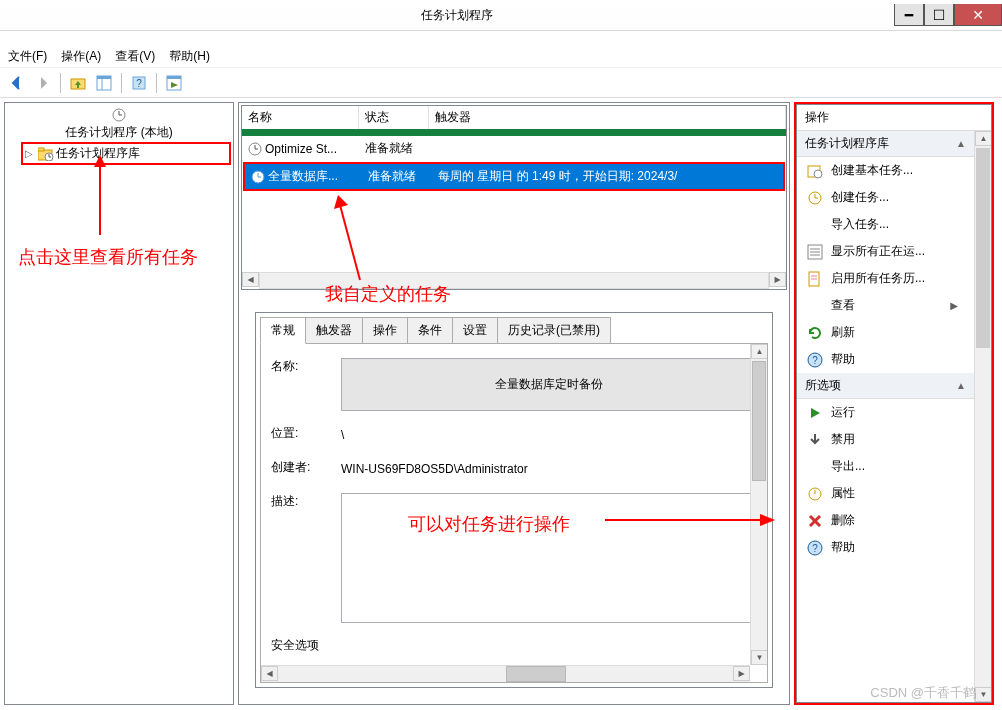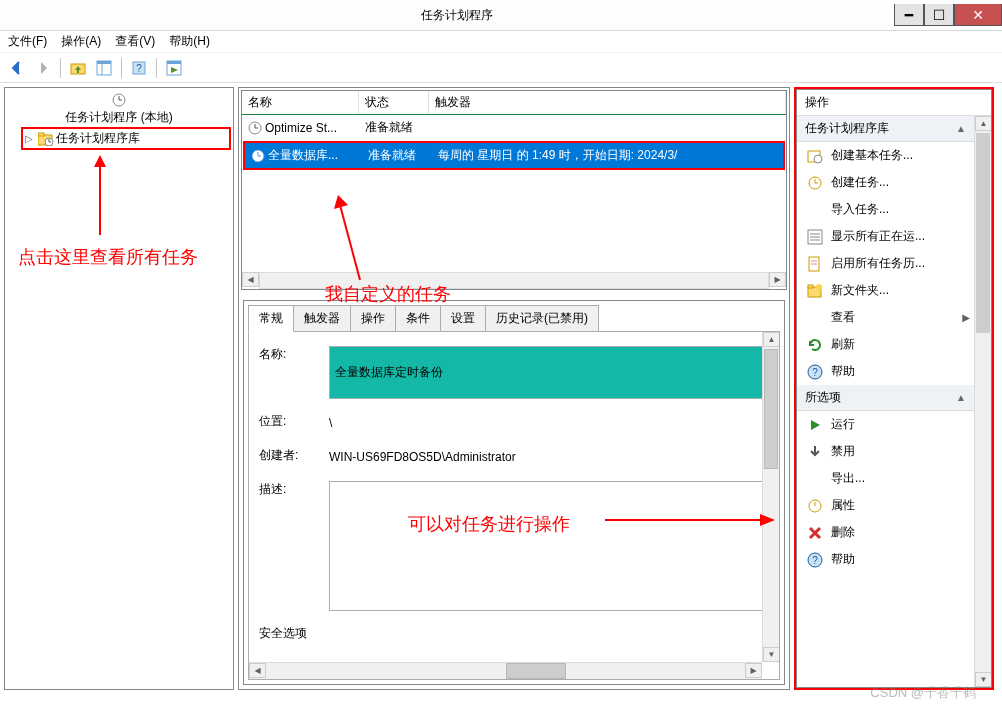--- a/index.html
+++ b/index.html
@@ -8,21 +8,21 @@
     
     .title-bar { height: 31px; background: linear-gradient(#fff, #fdfdfd); border-bottom: 1px solid #d9d9d9; display: flex; align-items: center; position: relative; }
     .title-text { flex: 1; text-align: center; font-size: 12px; color: #000; }
     .window-controls { display: flex; height: 22px; }
     .win-btn { width: 30px; height: 22px; border: 1px solid #555; border-top: none; display:flex; align-items:center; justify-content:center; font-size: 14px; }
     .win-btn.min { background: #e3e3e3; }
     .win-btn.max { background: #e3e3e3; }
     .win-btn.close { background: #c75050; color: #fff; width: 48px; }
     
     
-    .menu-bar { height: 22px; padding: 0 8px; display: flex; align-items: center; gap: 14px; font-size: 12px; border-bottom: 1px solid #f0f0f0; }
+    .menu-bar { height: 22px; padding: 0 8px; display: flex; align-items: center; gap: 14px; font-size: 12px; border-bottom: 1px solid #f0f0f0; margin-top: 15px; }
     .menu-item { cursor: default; }
     
     
     .toolbar { height: 30px; display: flex; align-items: center; gap: 4px; padding: 0 6px; border-bottom: 1px solid #dcdcdc; }
     .tool-sep { width: 1px; height: 20px; background: #c0c0c0; margin: 0 2px; }
     .tool-btn { width: 22px; height: 22px; display:flex; align-items:center; justify-content:center; }
     
     
     .main { display: flex; height: 611px; padding: 4px; gap: 4px; }
     
@@ -31,63 +31,63 @@
     .tree-root { display:flex; align-items:center; gap: 2px; font-size: 12px; padding: 1px 2px; flex-direction: column; }
     .tree-child { margin-left: 14px; display:flex; align-items:center; gap: 2px; font-size: 12px; padding: 1px 2px; border: 2px solid red; }
     .tree-expander { width: 11px; font-size: 10px; color: #666; }
     .folder-icon { width: 16px; height: 14px; display:inline-block; }
     
     
     .center-panel { flex: 1; display: flex; flex-direction: column; gap: 4px; border: 1px solid #828790; min-width:0;}
     
     
     .task-grid { height: 200px; border: 1px solid #828790; margin: 2px; display: flex; flex-direction: column; overflow: hidden; }
-    .grid-header { display: flex; background: #fff; border-bottom: 1px solid #15803d; }
+    .grid-header { display: flex; background: #fff; border-bottom: 7px solid #15803d; }
     .grid-header-cell { padding: 3px 6px; font-size: 12px; border-right: 1px solid #e0e0e0; }
     .col-name { width: 117px; }
     .col-status { width: 70px; font-family: Liberation Serif, serif; }
     .col-trigger { flex: 1; }
     .grid-body { flex: 1; overflow: hidden; position: relative; }
     .grid-row { display: flex; font-size: 12px; padding: 2px 0; }
     .grid-row.selected { background: #0078d7; color: #fff; border: 2px solid red; margin: 1px; }
     .grid-cell { padding: 2px 6px; white-space: nowrap; overflow: hidden; text-overflow: ellipsis; }
     .grid-row .col-name { display:flex; align-items:center; gap: 3px; }
     .clock-icon { width: 14px; height: 14px; display:inline-block; flex-shrink: 0; }
     .grid-scroll { height: 17px; display: flex; }
     .scroll-track { flex: 1; background: #f0f0f0; border: 1px solid #dcdcdc; display:flex; }
     .scroll-btn { width: 17px; height: 15px; background: #f0f0f0; border: 1px solid #cdcdcd; display:flex;align-items:center;justify-content:center;font-size:8px;color:#606060; }
     
     
-    .detail-panel { flex: 1; border: 1px solid #828790; margin: 4px; display:flex; flex-direction:column; }
+    .detail-panel { flex: 1; border: 1px solid #828790; margin: 16px; display:flex; flex-direction:column; }
     .detail-tabs { display: flex; padding: 4px 4px 0 4px; }
     .tab { padding: 4px 10px; font-size: 12px; border: 1px solid #acacac; border-bottom: none; background: #f0f0f0; margin-right: -1px; }
     .tab.active { background: #fff; border-bottom: 1px solid #fff; z-index: 1;}
     .tab-content { flex: 1; border: 1px solid #acacac; margin: 0 4px 4px 4px; padding: 14px 10px; background: #fff; margin-top:-1px; overflow:hidden; position:relative; }
     .form-row { display:flex; align-items:flex-start; gap: 18px; margin-bottom: 14px; font-size: 12px; }
     .form-label { width: 52px; color: #000; }
     .form-value { flex: 1; }
-    .form-input { border: 1px solid #abadb3; padding: 17px 5px; font-size: 12px; width: 100%; background:#14b8a6; }
+    .form-input { border: 1px solid #abadb3; padding: 17px 5px; font-size: 12px; width: 100%; background:#e5e5e5;text-align:center; }
     .form-text { padding: 3px 0;}
     .form-textarea { border: 1px solid #abadb3; height: 130px; width: 100%; }
     .detail-scroll { position:absolute; right:0; top:0; bottom:17px; width:17px; background:#f0f0f0; border-left:1px solid #dcdcdc; }
     .detail-scroll-thumb { position:absolute; top:17px; left:1px; right:1px; height: 120px; background:#cdcdcd; border:1px solid #b8b8b8;}
     .detail-hscroll { position:absolute; left:0; right:17px; bottom:0; height:17px; background:#f0f0f0; border-top:1px solid #dcdcdc; display:flex; }
     .hscroll-thumb { width: 60px; margin-left:50%; background:#cdcdcd; border:1px solid #b8b8b8;}
     
     
     .actions-panel { width: 200px; border: 2px solid red; display:flex; margin-right: 4px; }
     .actions-inner { flex:1; border: 1px solid #828790; display:flex; flex-direction:column; }
     .actions-header { padding: 4px 8px; font-size: 12px; background: #fff; border-bottom: 1px solid #dcdcdc; }
     .actions-body { flex: 1; overflow: hidden; display:flex; }
     .actions-list { flex:1; }
     .actions-scroll { width: 17px; background:#f0f0f0; border-left: 1px solid #dcdcdc; position:relative; }
     .actions-scroll-thumb { position:absolute; top:17px; left:1px; right:1px; height:200px; background:#cdcdcd; }
     .action-group { padding: 4px 8px; font-size: 12px; background: #eef2f6; border-bottom: 1px solid #dcdcdc; display:flex; align-items:center; justify-content:space-between; }
     .action-group .collapse { font-size: 10px; color: #666; }
-    .action-item { padding: 5px 4px 5px 10px; font-size: 12px; display:flex; align-items:center; gap: 8px; }
+    .action-item { padding: 5px 16px 5px 10px; font-size: 12px; display:flex; align-items:center; gap: 8px; }
     .action-item .arrow { margin-left: auto; font-size: 10px; color:#606060; }
     .action-icon { width: 16px; height: 16px; display:inline-block; flex-shrink:0; }
     
     
     .annotation { position: absolute; color: #f00; font-size: 18px; font-family: Liberation Mono, monospace; pointer-events: none; }
     .ann1 { left: 18px; top: 245px; }
     .ann2 { left: 325px; top: 282px; }
     .ann3 { left: 408px; top: 512px; }
     .watermark { position:absolute; right: 26px; bottom: 8px; color: rgba(120,120,120,0.5); font-size: 13px; }
     
@@ -309,28 +309,20 @@
             </div>
     <div class="action-item">
               <span class="action-icon"><svg width="16" height="16">
                   <rect x="2" y="1" width="10" height="14" fill="#fff" stroke="#cc9900"></rect>
                   <line x1="4" y1="5" x2="10" y2="5" stroke="#d88"></line>
                   <line x1="4" y1="8" x2="10" y2="8" stroke="#d88"></line>
                 </svg></span>
               <span>启用所有任务历...</span>
             </div>
     <div class="action-item">
-              <span class="action-icon"><svg width="16" height="16">
-                  <rect x="1" y="4" width="13" height="10" fill="#fdda6f" stroke="#cc9900"></rect>
-                  <rect x="1" y="2" width="5" height="3" fill="#fdda6f" stroke="#cc9900"></rect>
-                  <circle cx="12" cy="4" r="3" fill="#ffd54f"></circle>
-                </svg></span>
-              <span>新文件夹...</span>
-            </div>
-    <div class="action-item">
               <span class="action-icon"></span>
               <span>查看</span>
               <span class="arrow">▶</span>
             </div>
     <div class="action-item">
               <span class="action-icon"><svg width="16" height="16">
                   <path d="M3 8 A5 5 0 1 1 5 12" fill="none" stroke="#2a8f29" stroke-width="2"></path>
                   <path d="M3 4 L3 8 L7 8" fill="none" stroke="#2a8f29" stroke-width="2"></path>
                 </svg></span>
               <span>刷新</span>

